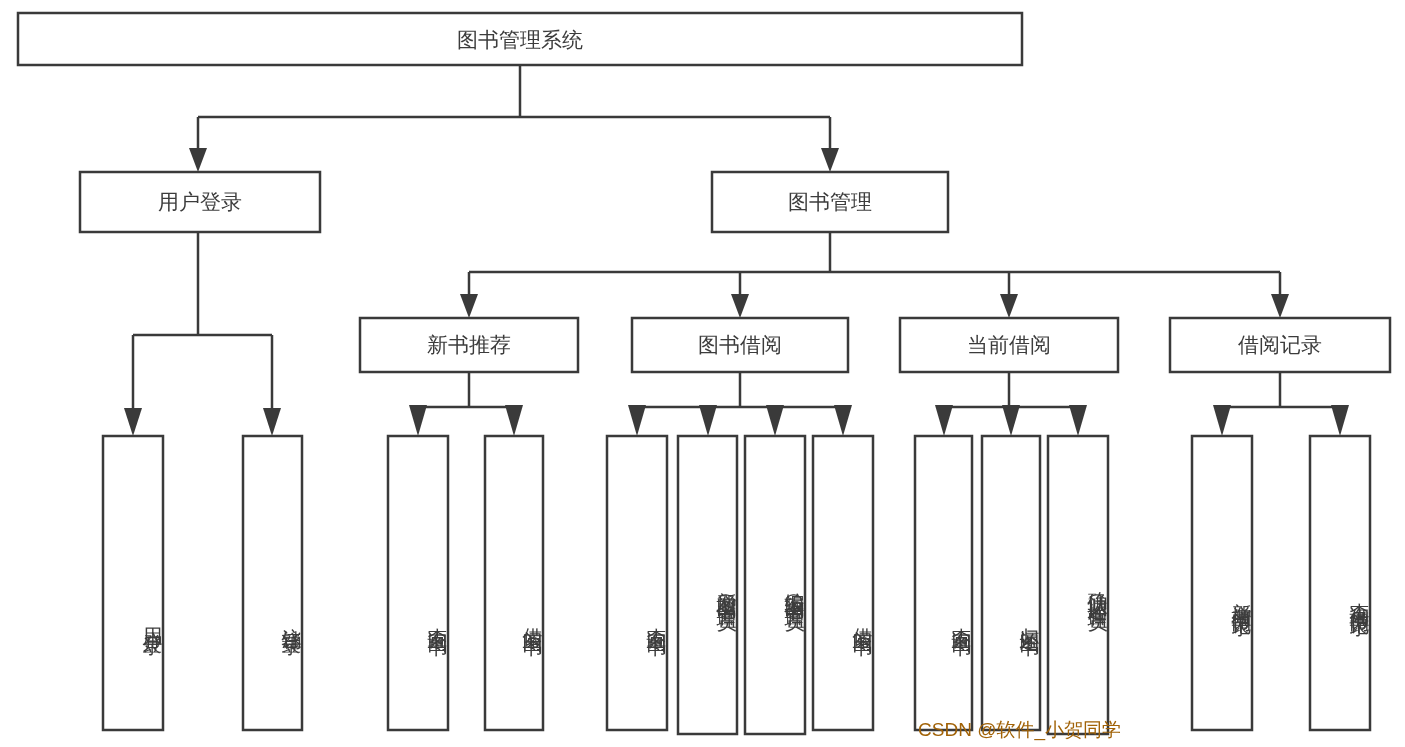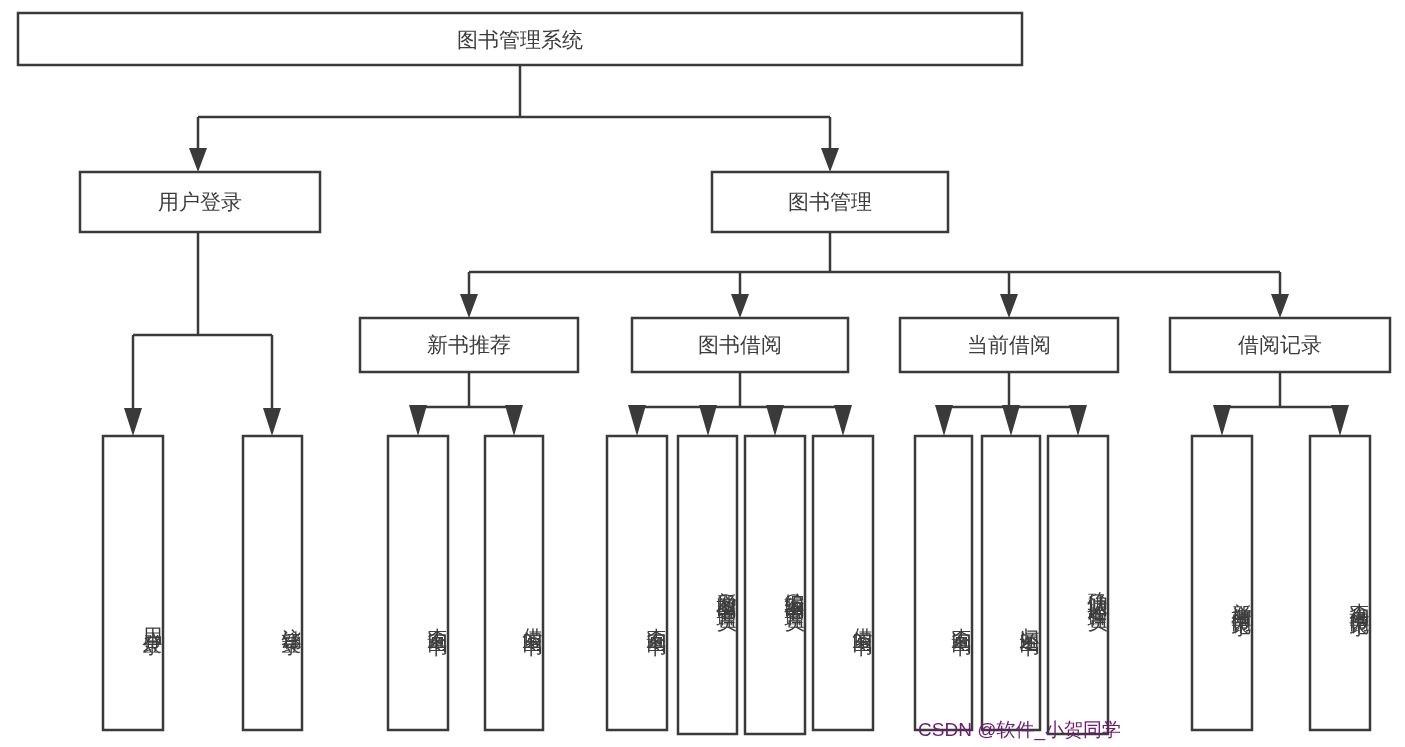--- a/index.html
+++ b/index.html
@@ -63,21 +63,21 @@
     display: flex;
     align-items: flex-start;
     justify-content: center;
   }
   .watermark {
     position: absolute;
     right: 12px;
     bottom: 4px;
     font-family: "Liberation Sans", "DejaVu Sans", sans-serif;
     font-size: 19px;
-    color: #701a75;
+    color: #a16207;
     white-space: nowrap;
     pointer-events: none;
   }
 </style>
 </head>
 <body>
 
 <div id="diagram-root">
 
   <svg class="diagram-canvas" viewBox="0 0 1405 747" xmlns="http://www.w3.org/2000/svg">

